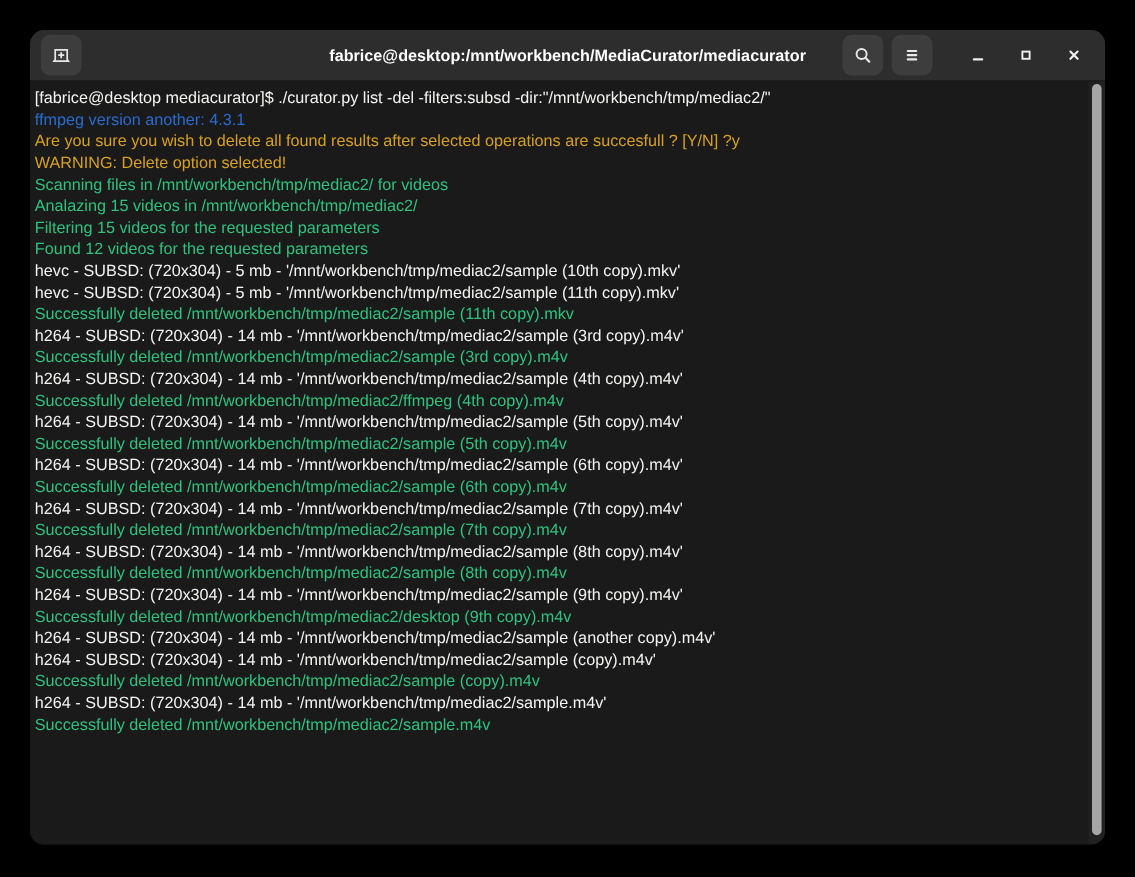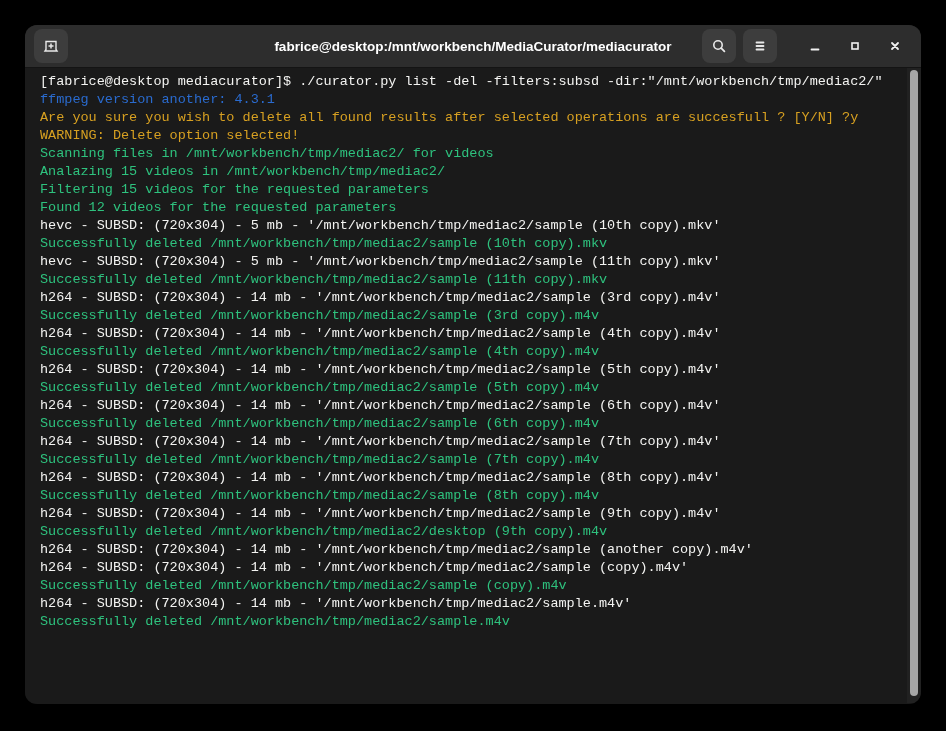--- a/index.html
+++ b/index.html
@@ -11,22 +11,22 @@
   .tb-btn{width:34px;height:34px;border-radius:8px;background:#3d3d3d;border:none;
     display:flex;align-items:center;justify-content:center;flex:none;color:#eee;}
   .tb-plain{width:34px;height:34px;border-radius:8px;background:transparent;border:none;
     display:flex;align-items:center;justify-content:center;flex:none;color:#eee;}
   .title{position:absolute;left:50%;top:50%;transform:translate(-50%,-50%);
     color:#ffffff;font-weight:bold;font-size:13.5px;white-space:nowrap;}
   .right-group{margin-left:auto;display:flex;align-items:center;gap:7px;}
   .win-controls{display:flex;align-items:center;gap:6px;margin-left:14px;}
   .terminal{position:relative;height:635px;box-sizing:border-box;background:var(--terminal_bg);
     padding:5px 18px 0 4px;}
-  .tline{font-family:Liberation Mono, monospace;font-size:13.5px;line-height:18px;
-    white-space:pre;color:var(--foreground);margin-left:11px;}
+  .tline{font-family:Liberation Sans, sans-serif;font-size:13.5px;line-height:18px;
+    white-space:pre;color:var(--foreground);}
   .c-default{color:var(--foreground);}
   .c-blue{color:var(--blue);}
   .c-yellow{color:var(--yellow);}
   .c-green{color:var(--green);}
   .scrollbar{position:absolute;top:0;right:0;width:14px;height:635px;background:rgba(255,255,255,0.03);}
   .scroll-thumb{position:absolute;top:2px;right:3px;width:8px;height:626px;border-radius:4px;
     background:var(--scrollbar_thumb);}
   svg{display:block;}
 </style>
 </head>
@@ -94,27 +94,26 @@
     <div>
         <div class="tline c-default">[fabrice@desktop mediacurator]$ ./curator.py list -del -filters:subsd -dir:"/mnt/workbench/tmp/mediac2/"</div>
         <div class="tline c-blue">ffmpeg version another: 4.3.1</div>
         <div class="tline c-yellow">Are you sure you wish to delete all found results after selected operations are succesfull ? [Y/N] ?y</div>
         <div class="tline c-yellow">WARNING: Delete option selected!</div>
         <div class="tline c-green">Scanning files in /mnt/workbench/tmp/mediac2/ for videos</div>
         <div class="tline c-green">Analazing 15 videos in /mnt/workbench/tmp/mediac2/</div>
         <div class="tline c-green">Filtering 15 videos for the requested parameters</div>
         <div class="tline c-green">Found 12 videos for the requested parameters</div>
         <div class="tline c-default">hevc - SUBSD: (720x304) - 5 mb - '/mnt/workbench/tmp/mediac2/sample (10th copy).mkv'</div>
-        <div class="tline c-green">Successfully deleted /mnt/workbench/tmp/mediac2/sample (10th copy).mkv</div>
         <div class="tline c-default">hevc - SUBSD: (720x304) - 5 mb - '/mnt/workbench/tmp/mediac2/sample (11th copy).mkv'</div>
         <div class="tline c-green">Successfully deleted /mnt/workbench/tmp/mediac2/sample (11th copy).mkv</div>
         <div class="tline c-default">h264 - SUBSD: (720x304) - 14 mb - '/mnt/workbench/tmp/mediac2/sample (3rd copy).m4v'</div>
         <div class="tline c-green">Successfully deleted /mnt/workbench/tmp/mediac2/sample (3rd copy).m4v</div>
         <div class="tline c-default">h264 - SUBSD: (720x304) - 14 mb - '/mnt/workbench/tmp/mediac2/sample (4th copy).m4v'</div>
-        <div class="tline c-green">Successfully deleted /mnt/workbench/tmp/mediac2/sample (4th copy).m4v</div>
+        <div class="tline c-green">Successfully deleted /mnt/workbench/tmp/mediac2/ffmpeg (4th copy).m4v</div>
         <div class="tline c-default">h264 - SUBSD: (720x304) - 14 mb - '/mnt/workbench/tmp/mediac2/sample (5th copy).m4v'</div>
         <div class="tline c-green">Successfully deleted /mnt/workbench/tmp/mediac2/sample (5th copy).m4v</div>
         <div class="tline c-default">h264 - SUBSD: (720x304) - 14 mb - '/mnt/workbench/tmp/mediac2/sample (6th copy).m4v'</div>
         <div class="tline c-green">Successfully deleted /mnt/workbench/tmp/mediac2/sample (6th copy).m4v</div>
         <div class="tline c-default">h264 - SUBSD: (720x304) - 14 mb - '/mnt/workbench/tmp/mediac2/sample (7th copy).m4v'</div>
         <div class="tline c-green">Successfully deleted /mnt/workbench/tmp/mediac2/sample (7th copy).m4v</div>
         <div class="tline c-default">h264 - SUBSD: (720x304) - 14 mb - '/mnt/workbench/tmp/mediac2/sample (8th copy).m4v'</div>
         <div class="tline c-green">Successfully deleted /mnt/workbench/tmp/mediac2/sample (8th copy).m4v</div>
         <div class="tline c-default">h264 - SUBSD: (720x304) - 14 mb - '/mnt/workbench/tmp/mediac2/sample (9th copy).m4v'</div>
         <div class="tline c-green">Successfully deleted /mnt/workbench/tmp/mediac2/desktop (9th copy).m4v</div>

